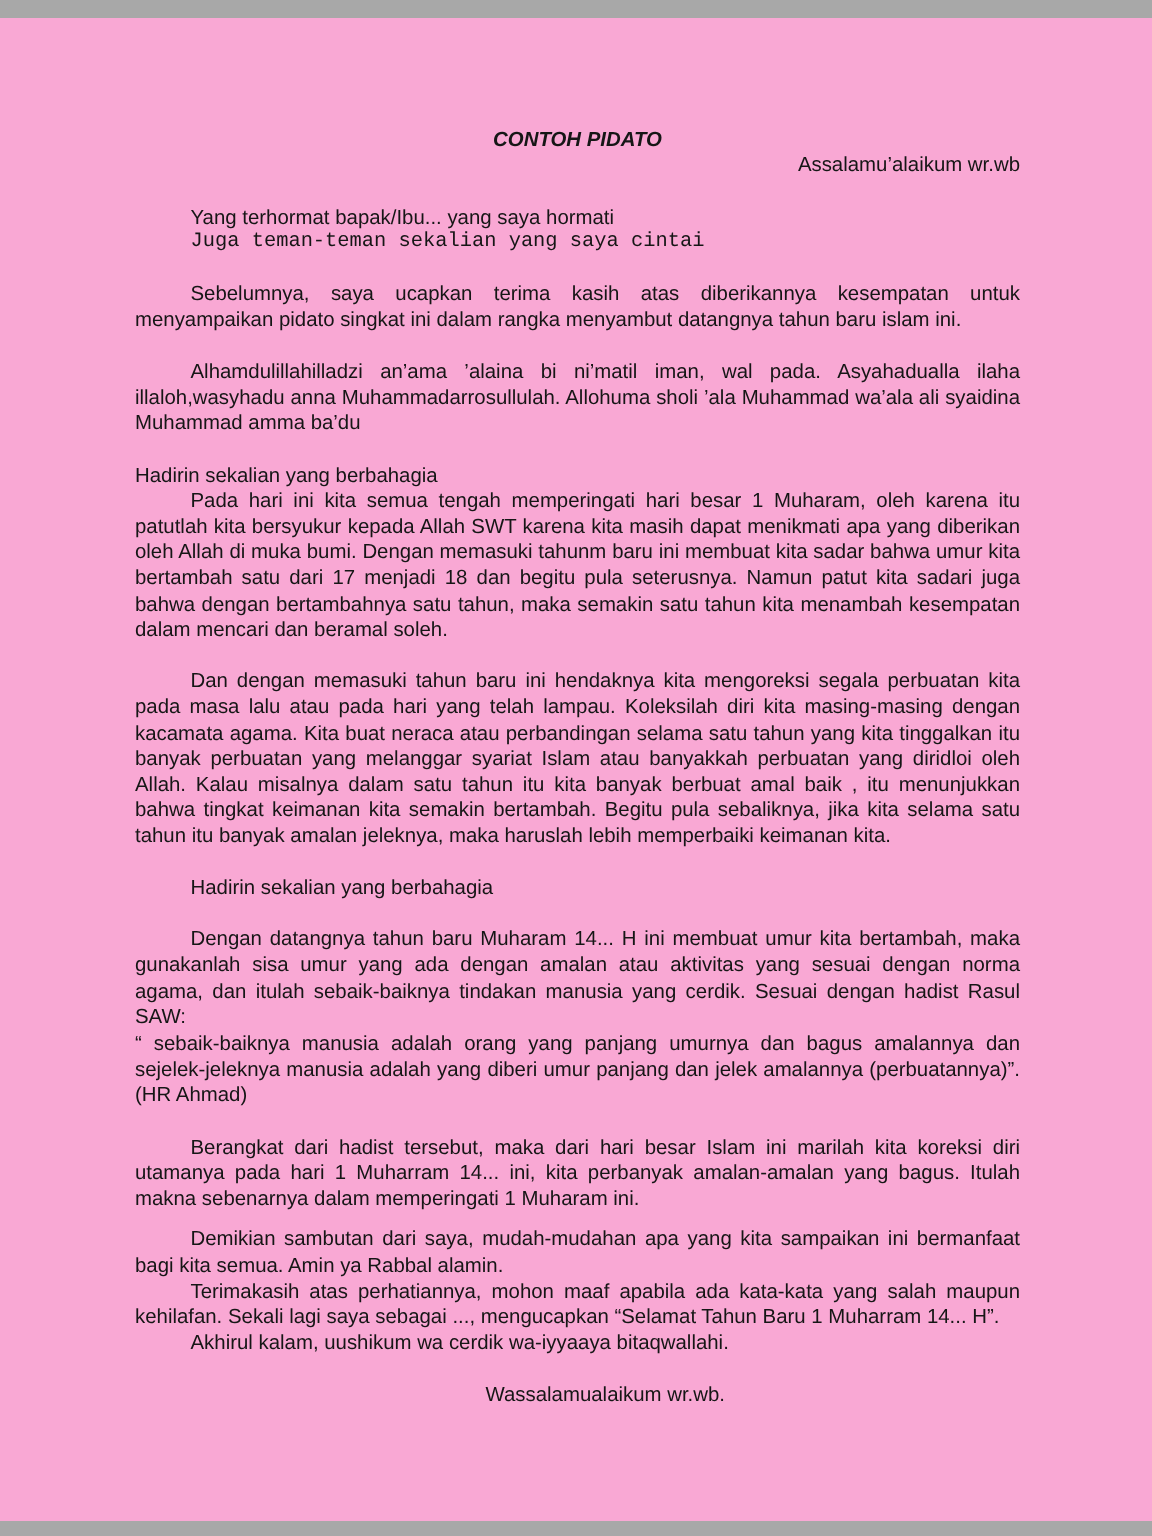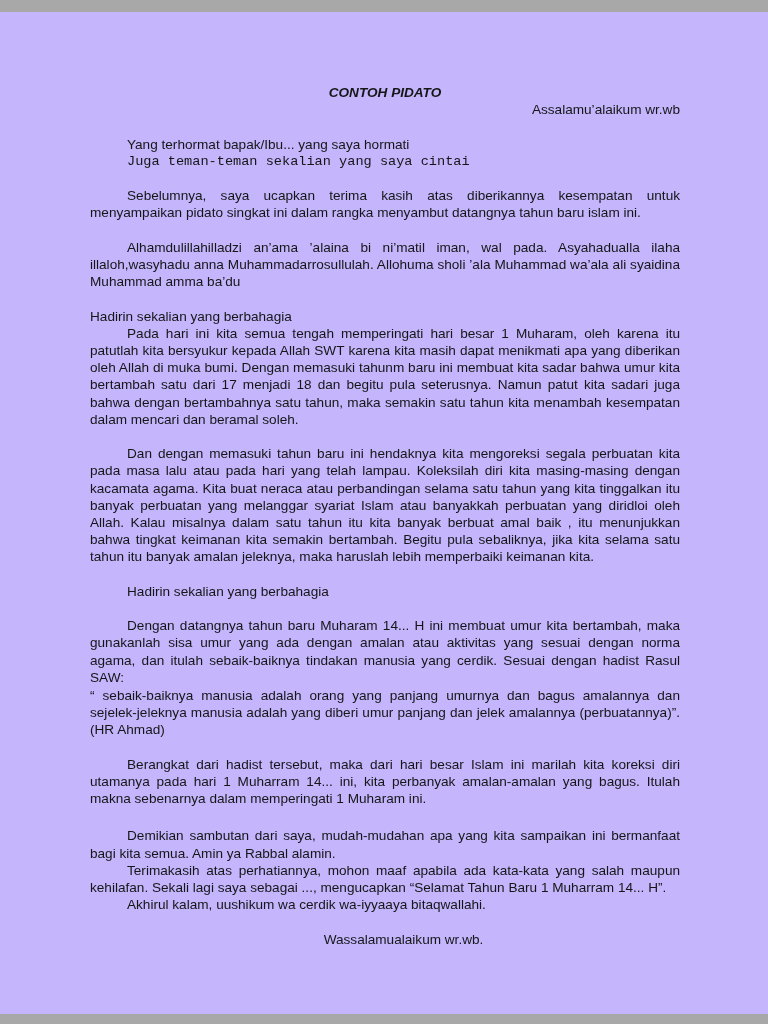--- a/index.html
+++ b/index.html
@@ -27,21 +27,21 @@
     bottom: 0; left: 0; right: 0;
     height: 10px;
     background: #a8a8a8;
   }
   .page {
     position: absolute;
     top: 12px;
     left: 0;
     width: 768px;
     height: 1002px;
-    background: #c4b5fd;
+    background: #f9a8d4;
     box-sizing: border-box;
   }
   .doc-body {
     box-sizing: border-box;
     padding: 72px 88px 0 90px;
     color: #161616;
     font-size: 13.6px;
     line-height: 17.2px;
   }
   .block {
@@ -66,20 +66,20 @@
         <p class="block indent" style="text-align: left; font-family: Liberation Mono, monospace;">Juga teman-teman sekalian yang saya cintai</p>
         <p class="block indent" style="text-align: justify; margin-top: 17.2px;">Sebelumnya, saya ucapkan terima kasih atas diberikannya kesempatan untuk menyampaikan pidato singkat ini dalam rangka menyambut datangnya tahun baru islam ini.</p>
         <p class="block indent" style="text-align: justify; margin-top: 17.2px;">Alhamdulillahilladzi an’ama ’alaina bi ni’matil iman, wal pada. Asyahadualla ilaha illaloh,wasyhadu anna Muhammadarrosullulah. Allohuma sholi ’ala Muhammad wa’ala ali syaidina Muhammad amma ba’du</p>
         <p class="block" style="text-align: left; margin-top: 17.2px;">Hadirin sekalian yang berbahagia</p>
         <p class="block indent" style="text-align: justify;">Pada hari ini kita semua tengah memperingati hari besar 1 Muharam, oleh karena itu patutlah kita bersyukur kepada Allah SWT karena kita masih dapat menikmati apa yang diberikan oleh Allah di muka bumi. Dengan memasuki tahunm baru ini membuat kita sadar bahwa umur kita bertambah satu dari 17 menjadi 18 dan begitu pula seterusnya. Namun patut kita sadari juga bahwa dengan bertambahnya satu tahun, maka semakin satu tahun kita menambah kesempatan dalam mencari dan beramal soleh.</p>
         <p class="block indent" style="text-align: justify; margin-top: 17.2px;">Dan dengan memasuki tahun baru ini hendaknya kita mengoreksi segala perbuatan kita pada masa lalu atau pada hari yang telah lampau. Koleksilah diri kita masing-masing dengan kacamata agama. Kita buat neraca atau perbandingan selama satu tahun yang kita tinggalkan itu banyak perbuatan yang melanggar syariat Islam atau banyakkah perbuatan yang diridloi oleh Allah. Kalau misalnya dalam satu tahun itu kita banyak berbuat amal baik , itu menunjukkan bahwa tingkat keimanan kita semakin bertambah. Begitu pula sebaliknya, jika kita selama satu tahun itu banyak amalan jeleknya, maka haruslah lebih memperbaiki keimanan kita.</p>
         <p class="block indent" style="text-align: left; margin-top: 17.2px;">Hadirin sekalian yang berbahagia</p>
         <p class="block indent" style="text-align: justify; margin-top: 17.2px;">Dengan datangnya tahun baru Muharam 14... H ini membuat umur kita bertambah, maka gunakanlah sisa umur yang ada dengan amalan atau aktivitas yang sesuai dengan norma agama, dan itulah sebaik-baiknya tindakan manusia yang cerdik. Sesuai dengan hadist Rasul SAW:</p>
         <p class="block" style="text-align: justify; margin-top: 1px;">“ sebaik-baiknya manusia adalah orang yang panjang umurnya dan bagus amalannya dan sejelek-jeleknya manusia adalah yang diberi umur panjang dan jelek amalannya (perbuatannya)”. (HR Ahmad)</p>
         <p class="block indent" style="text-align: justify; margin-top: 17.2px;">Berangkat dari hadist tersebut, maka dari hari besar Islam ini marilah kita koreksi diri utamanya pada hari 1 Muharram 14... ini, kita perbanyak amalan-amalan yang bagus. Itulah makna sebenarnya dalam memperingati 1 Muharam ini.</p>
-        <p class="block indent" style="text-align: justify; margin-top: 20px;">Demikian sambutan dari saya, mudah-mudahan apa yang kita sampaikan ini bermanfaat bagi kita semua. Amin ya Rabbal alamin.</p>
+        <p class="block indent" style="text-align: justify; margin-top: 10px;">Demikian sambutan dari saya, mudah-mudahan apa yang kita sampaikan ini bermanfaat bagi kita semua. Amin ya Rabbal alamin.</p>
         <p class="block indent" style="text-align: justify;">Terimakasih atas perhatiannya, mohon maaf apabila ada kata-kata yang salah maupun kehilafan. Sekali lagi saya sebagai ..., mengucapkan “Selamat Tahun Baru 1 Muharram 14... H”.</p>
         <p class="block indent" style="text-align: left;">Akhirul kalam, uushikum wa cerdik wa-iyyaaya bitaqwallahi.</p>
         <p class="block indent" style="text-align: center; margin-top: 17.2px;">Wassalamualaikum wr.wb.</p>
       </div>
   </div>
   <div class="gutter-bottom"></div>
 </div>
 
 </body></html>

